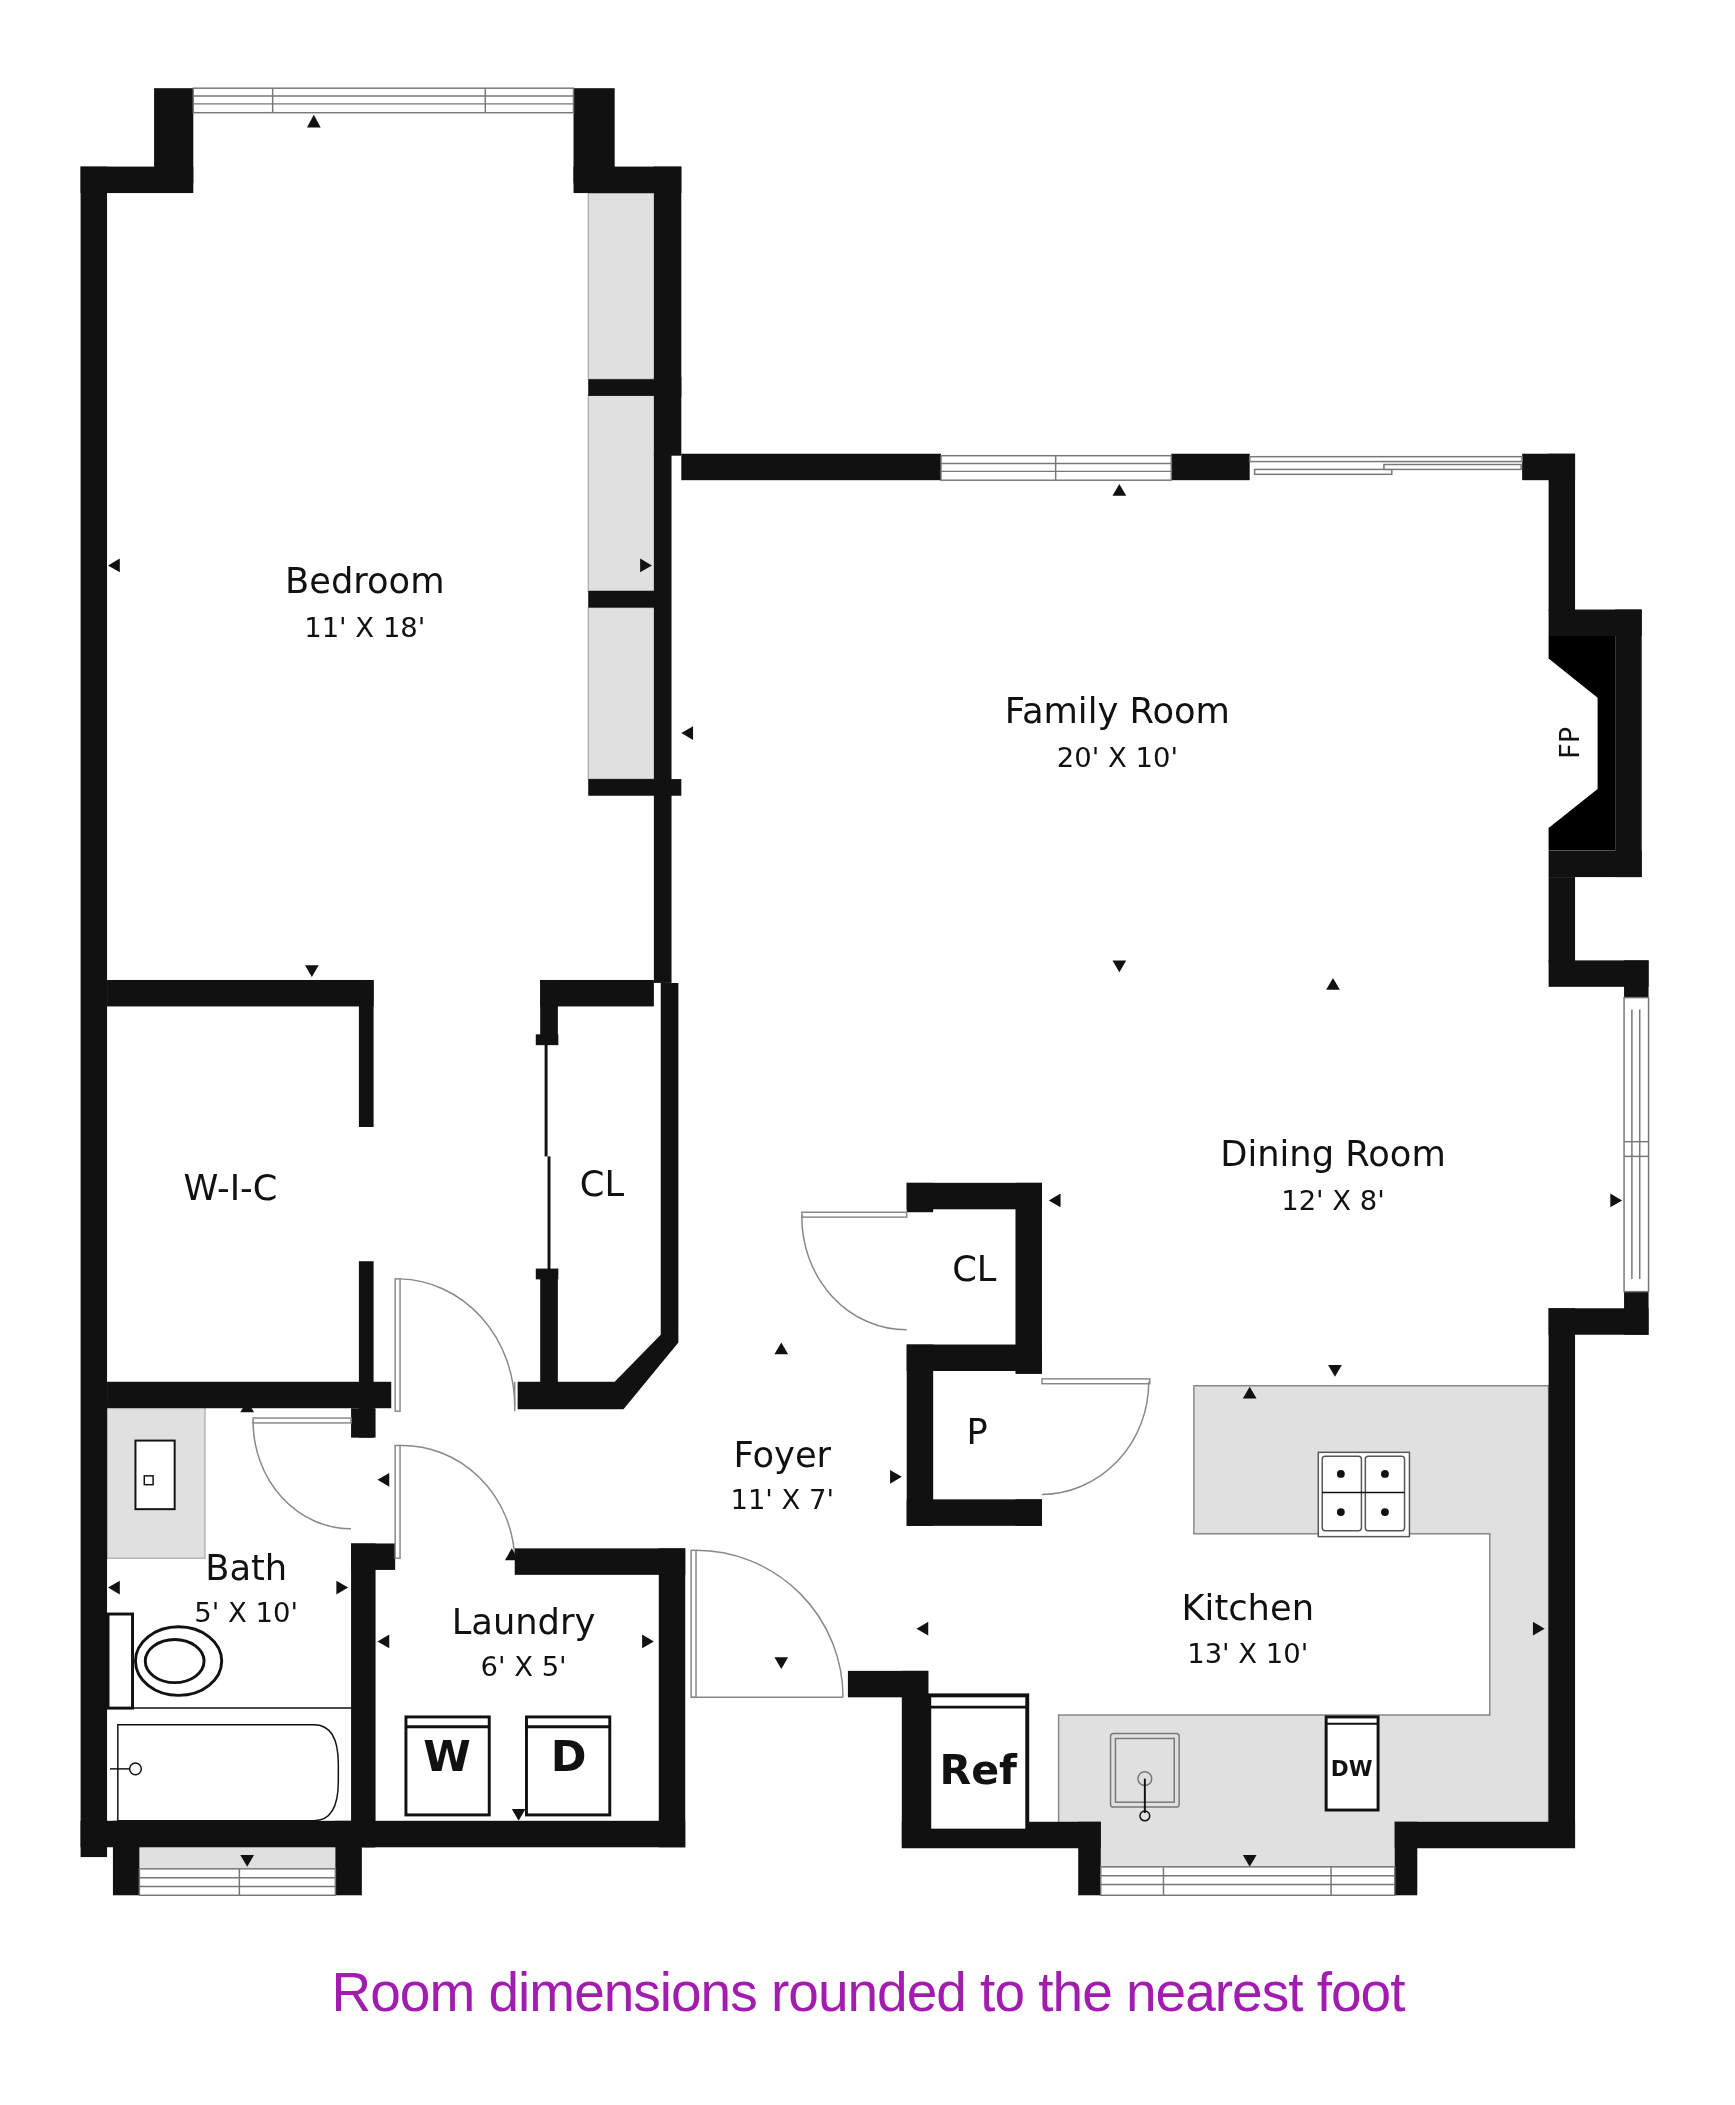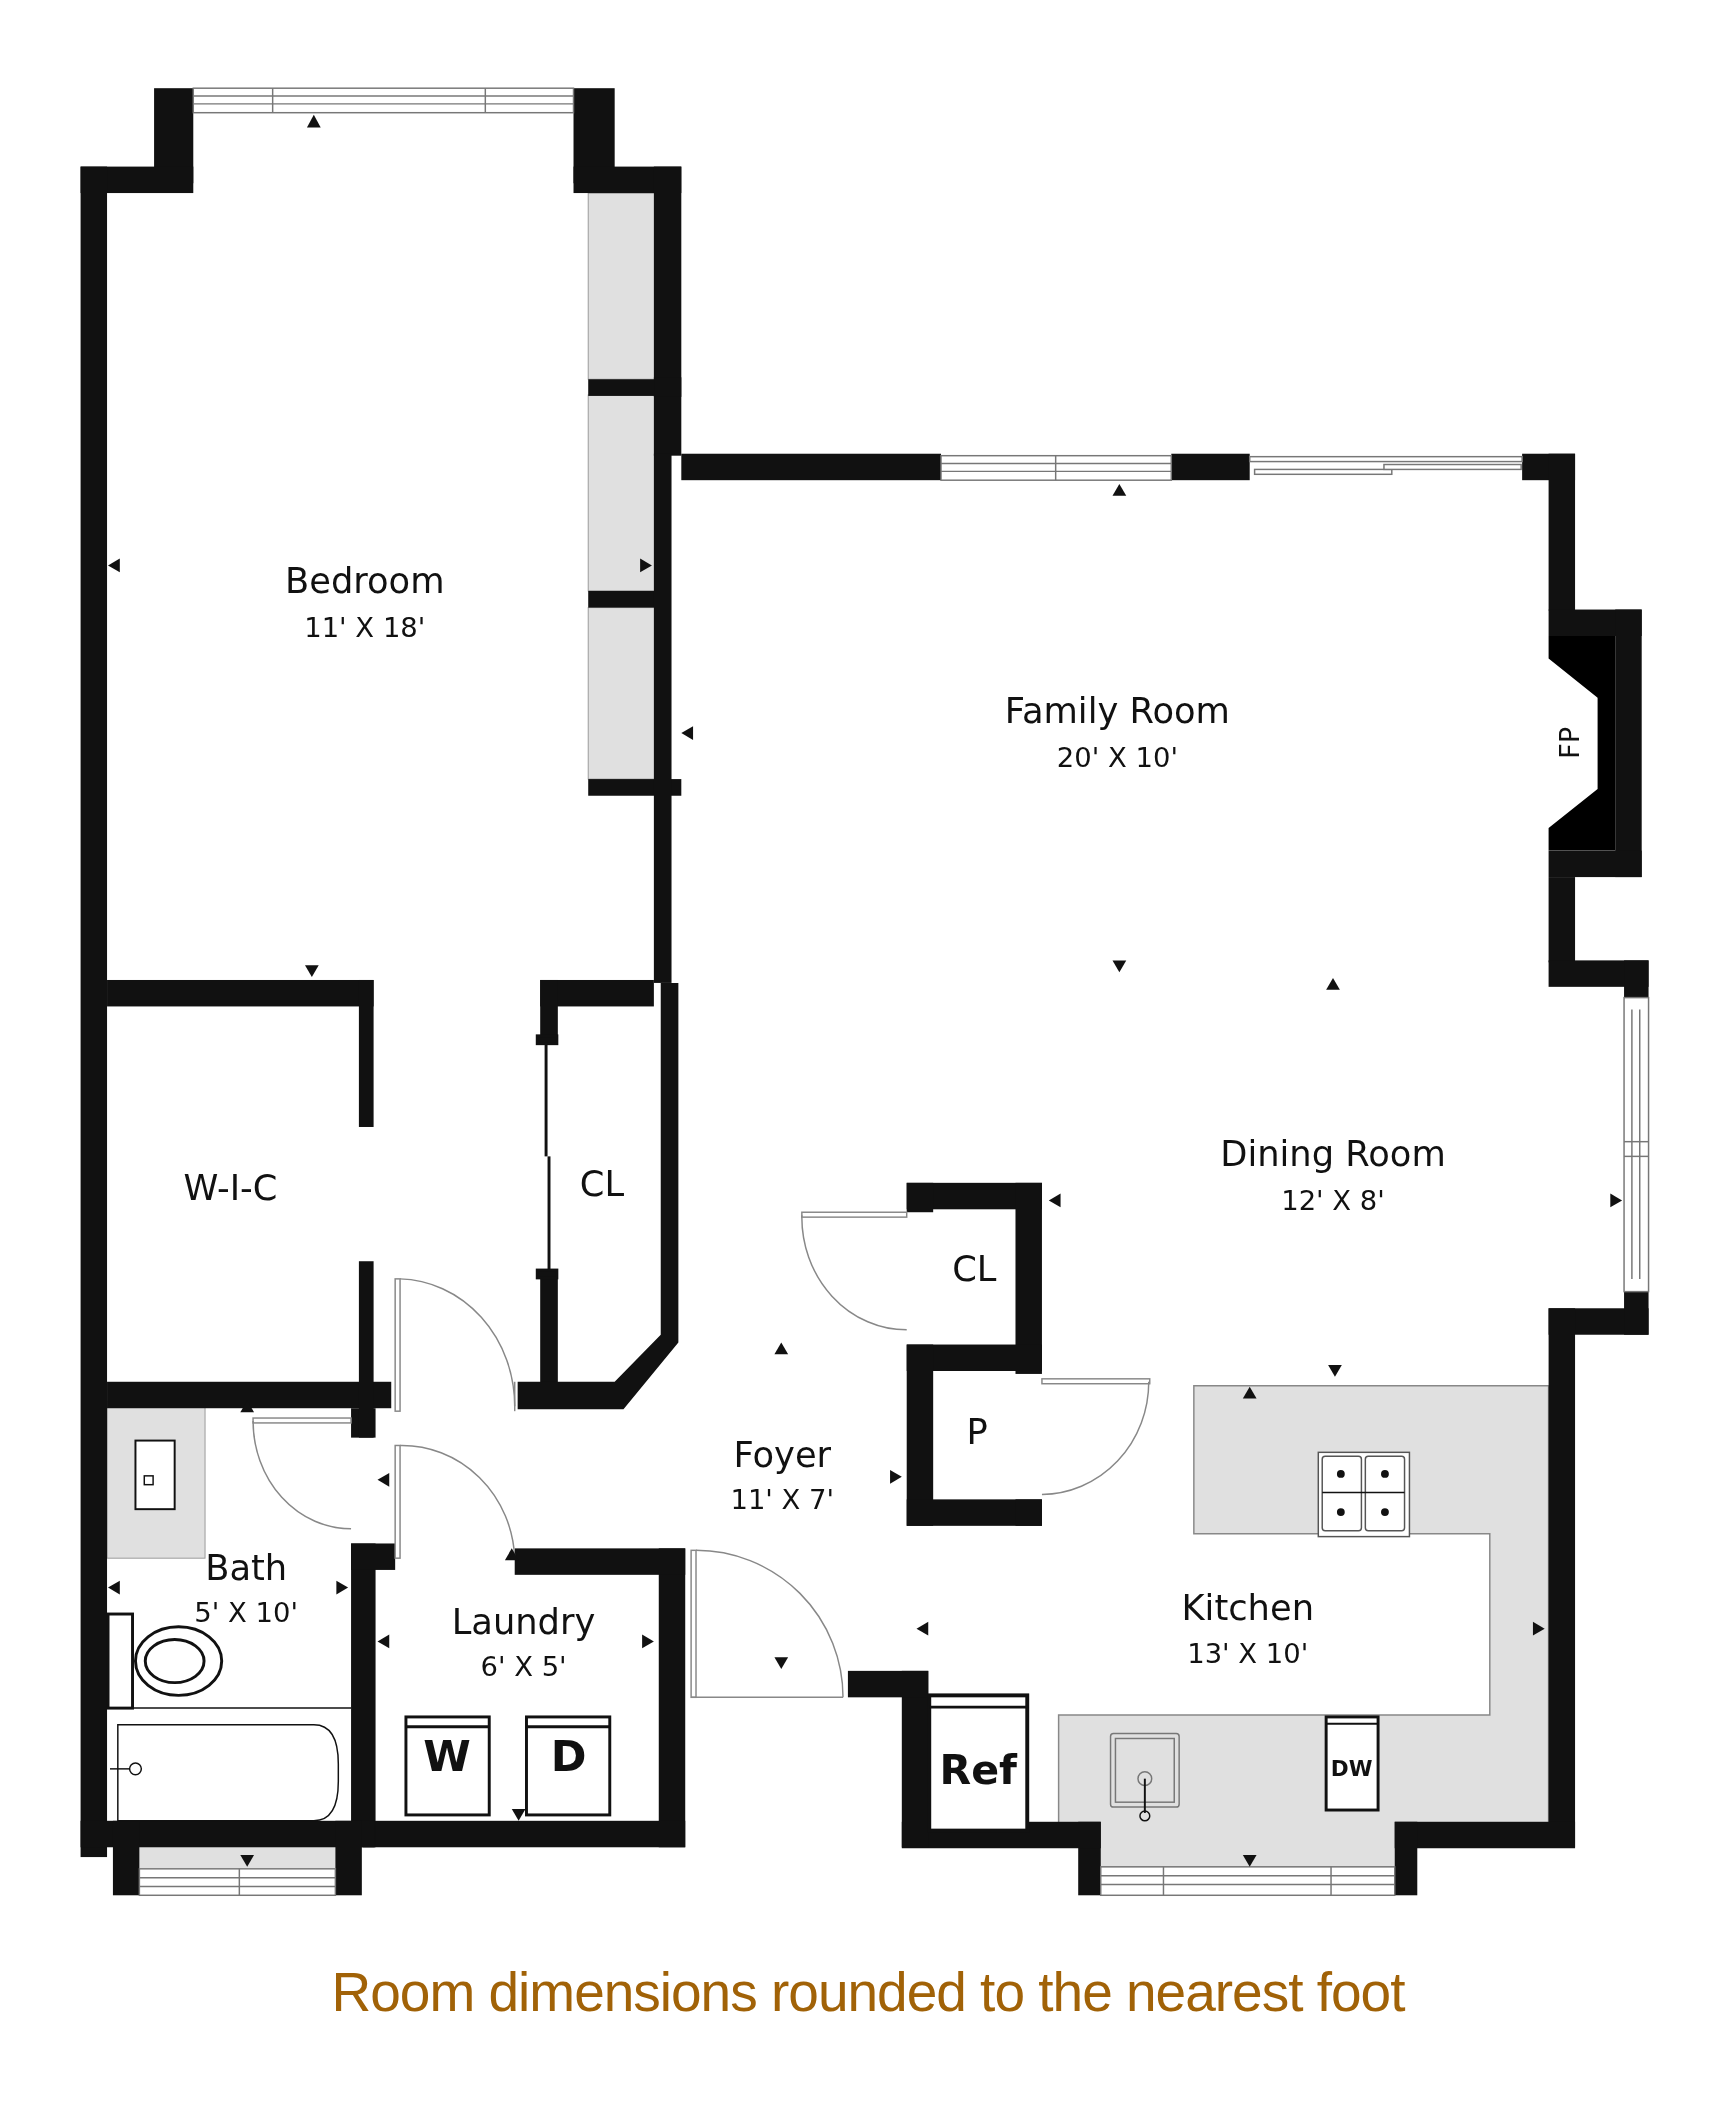--- a/index.html
+++ b/index.html
@@ -2,21 +2,21 @@
 <html><head>
 <meta charset="utf-8">
 <style>
   html,body{margin:0;padding:0;background:#ffffff;}
   body{width:1736px;height:2105px;position:relative;overflow:hidden;font-family:"DejaVu Sans","Liberation Sans",sans-serif;}
   #plan{position:absolute;left:0;top:0;}
   .room-name{font-family:"DejaVu Sans",sans-serif;font-size:36px;fill:#111;}
   .room-dim{font-family:"DejaVu Sans",sans-serif;font-size:28px;fill:#111;}
   .small-lbl{font-family:"DejaVu Sans",sans-serif;font-size:36px;fill:#111;}
   .app-lbl{font-family:"DejaVu Sans",sans-serif;font-weight:bold;fill:#111;}
-  #footer{position:absolute;left:0;width:1736px;top:1960px;text-align:center;font-family:"Liberation Sans",sans-serif;font-size:55px;color:#a16207;letter-spacing:-1px;}
+  #footer{position:absolute;left:0;width:1736px;top:1960px;text-align:center;font-family:"Liberation Sans",sans-serif;font-size:55px;color:#a21caf;letter-spacing:-1px;}
 </style>
 </head>
 <body>
 
 <svg id="plan" width="1736" height="2105" viewBox="0 0 1771 2148" xmlns="http://www.w3.org/2000/svg">
 
   <g>
 
     <rect x="600" y="197" width="68" height="190" fill="#e0e0e0" stroke="#999" stroke-width="1"></rect>
     <rect x="600" y="403" width="68" height="200" fill="#e0e0e0" stroke="#999" stroke-width="1"></rect>

